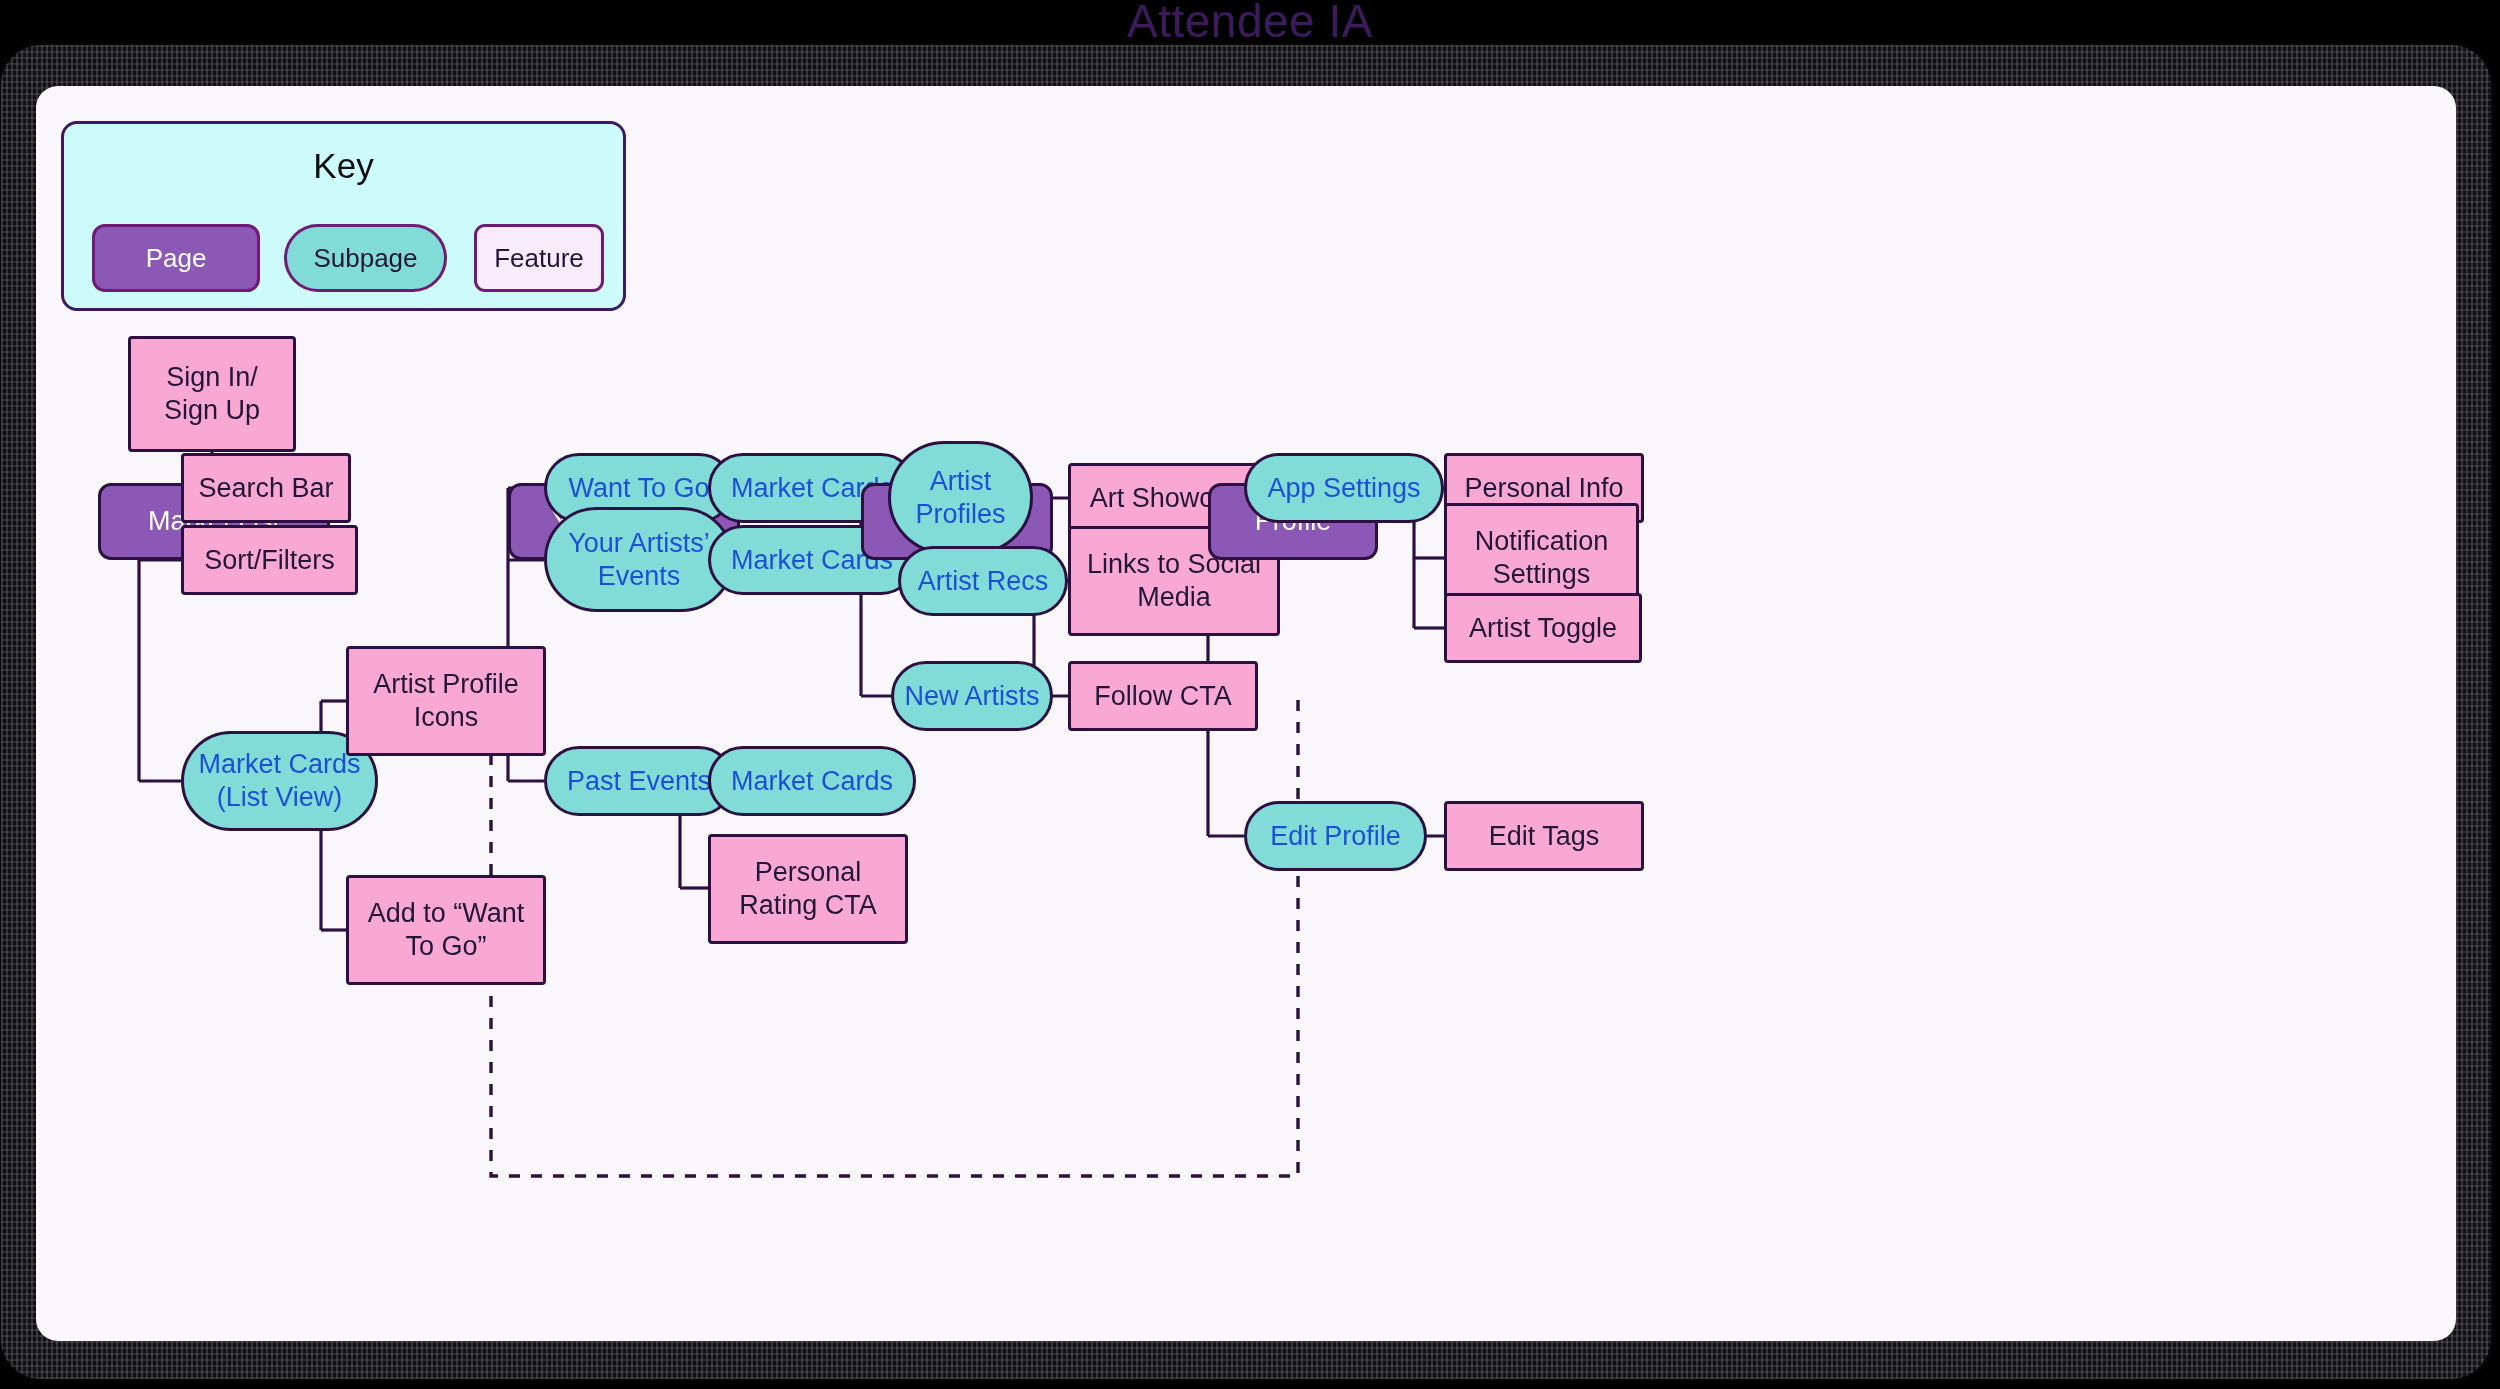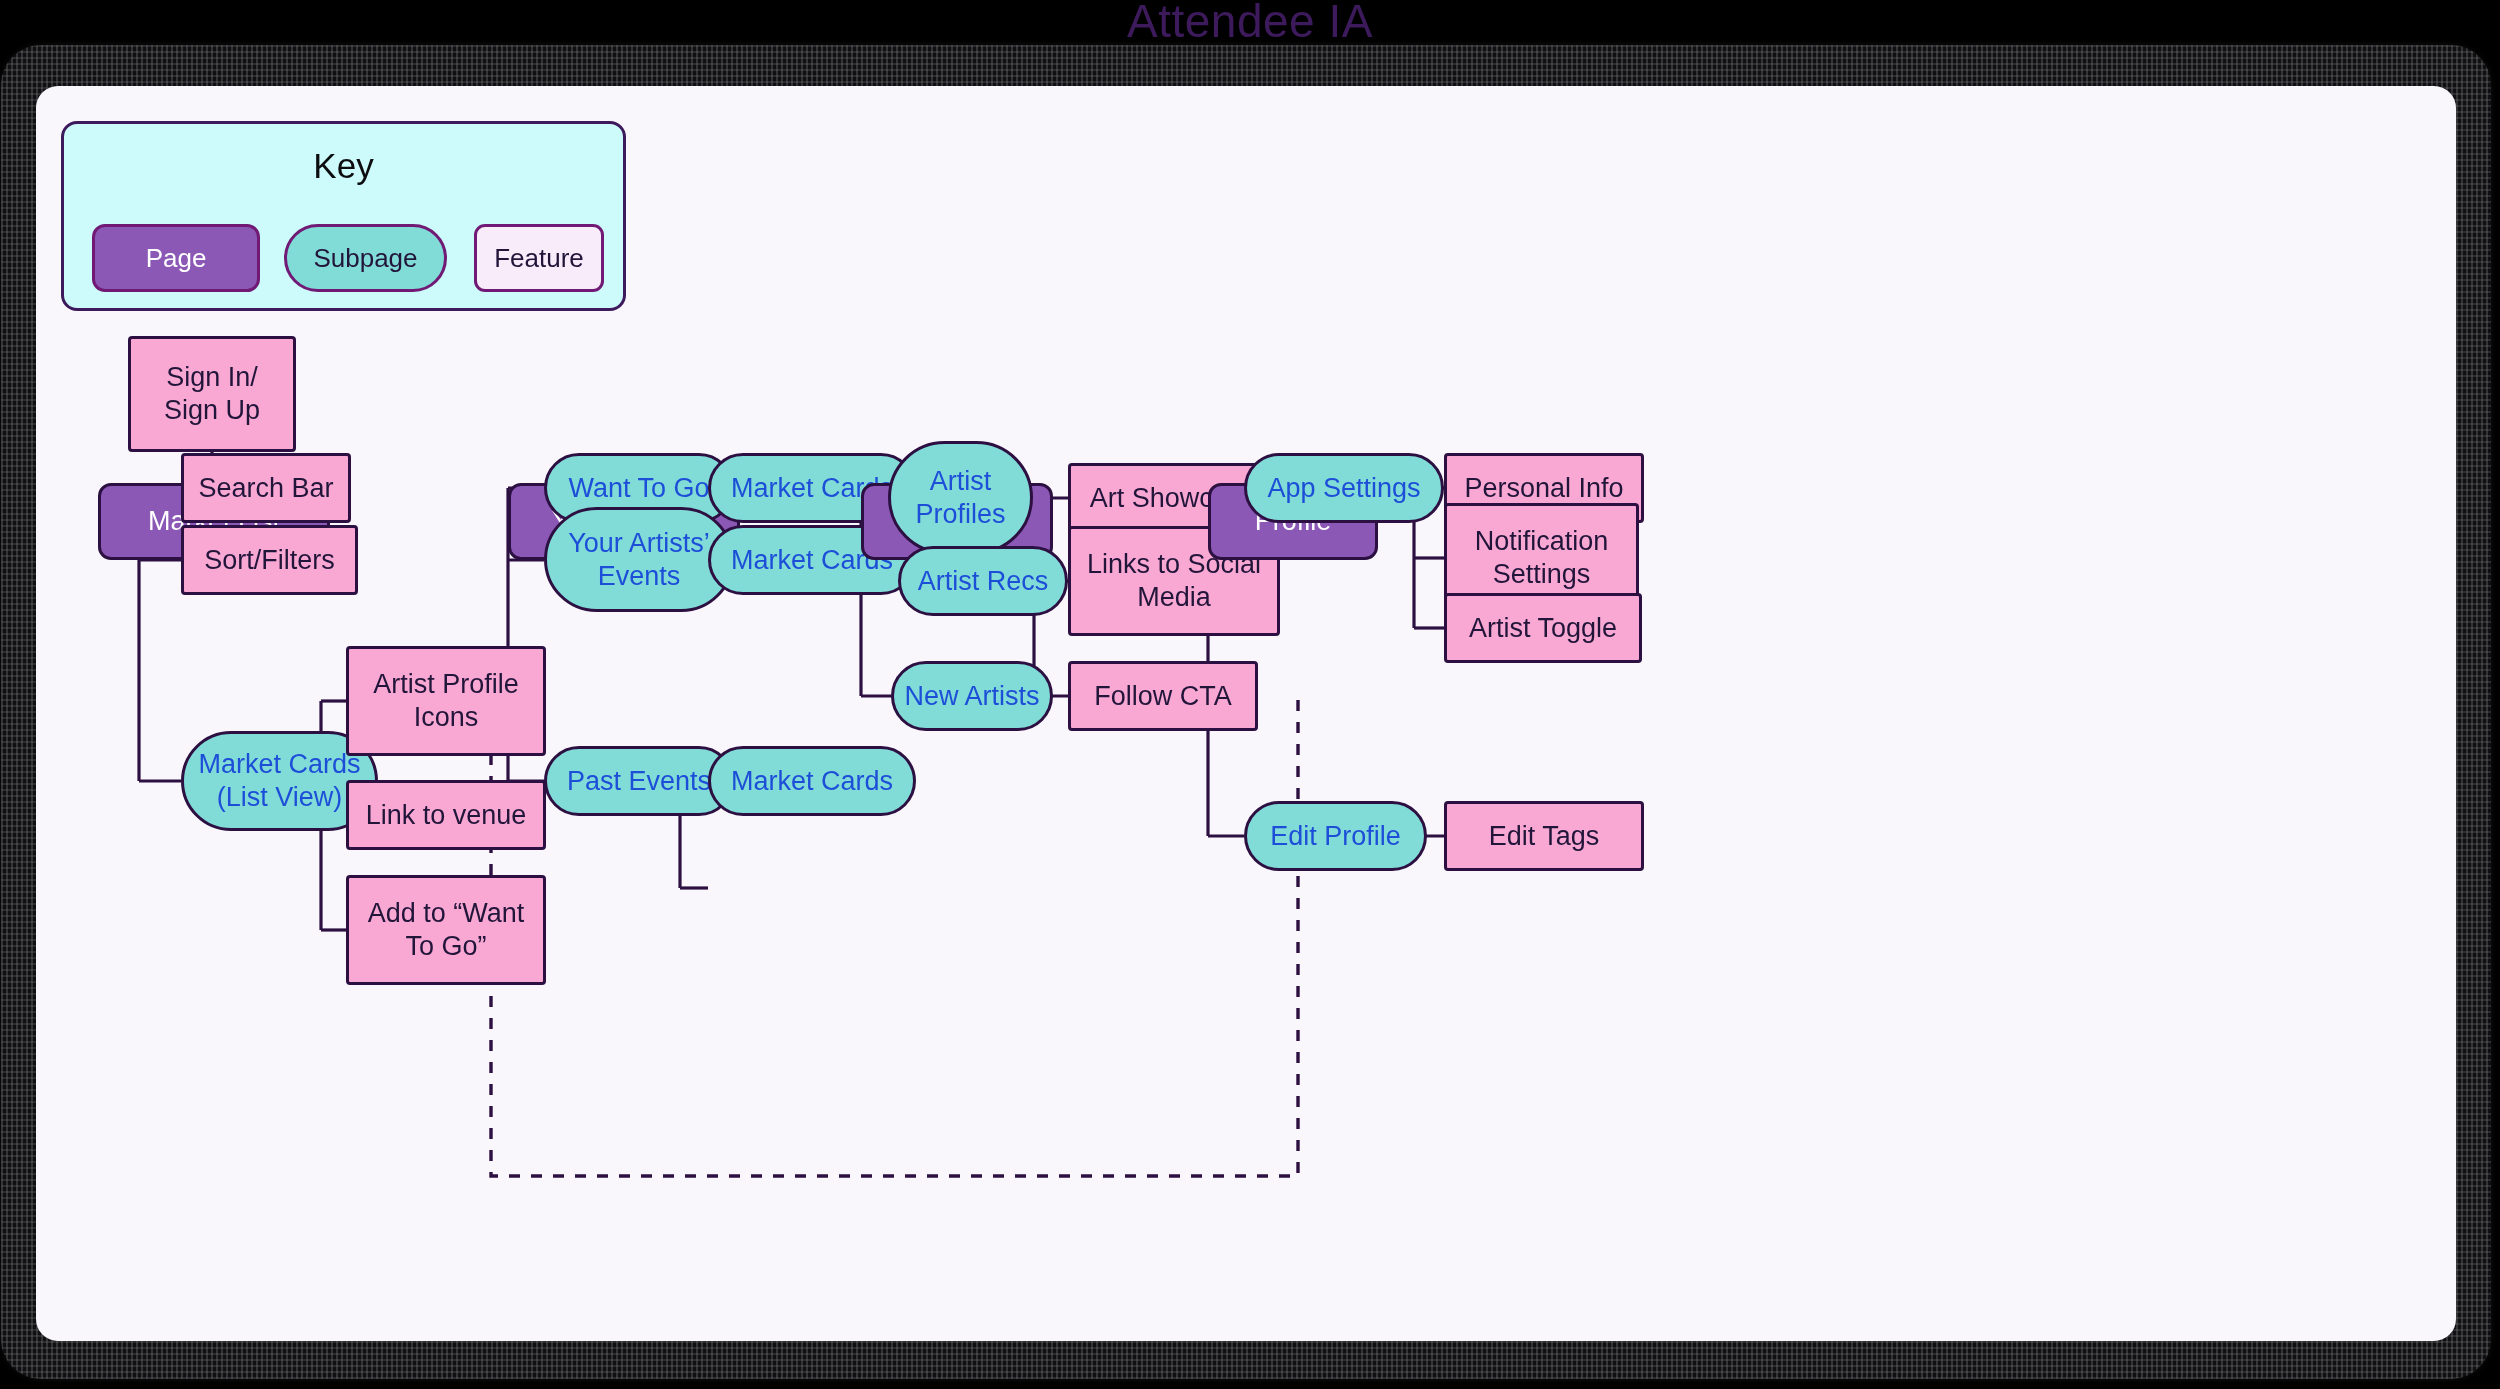--- a/index.html
+++ b/index.html
@@ -232,40 +232,41 @@
     <div class="node feature" style="left:145px; top:367px; width:170px; height:70px;">Search Bar</div>
 
     <div class="node feature" style="left:145px; top:439px; width:177px; height:70px;">Sort/Filters</div>
 
     <div class="node subpage" style="left:145px; top:645px; width:197px; height:100px;">Market Cards
 (List View)</div>
 
     <div class="node feature" style="left:310px; top:560px; width:200px; height:110px;">Artist Profile
 Icons</div>
 
-    <div class="node feature" style="left:310px; top:694px; width:200px; height:70px;">Link to venue</div>
 
     <div class="node feature" style="left:310px; top:789px; width:200px; height:110px;">Add to “Want
 To Go”</div>
 
     <div class="node page" style="left:472px; top:397px; width:232px; height:77px;">Your Events</div>
 
     <div class="node subpage" style="left:508px; top:367px; width:190px; height:70px;">Want To Go</div>
 
     <div class="node subpage" style="left:672px; top:367px; width:208px; height:70px;">Market Cards</div>
 
     <div class="node subpage" style="left:508px; top:421px; width:190px; height:105px;">Your Artists’
 Events</div>
 
     <div class="node subpage" style="left:672px; top:439px; width:208px; height:70px;">Market Cards</div>
 
     <div class="node subpage" style="left:508px; top:660px; width:190px; height:70px;">Past Events</div>
 
     <div class="node subpage" style="left:672px; top:660px; width:208px; height:70px;">Market Cards</div>
 
+    <div class="node feature" style="left:672px; top:748px; width:200px; height:110px;">Personal
+Rating CTA</div>
 
     <div class="node page" style="left:825px; top:397px; width:192px; height:77px;">Artists</div>
 
     <div class="node subpage" style="left:852px; top:355px; width:145px; height:113px;">Artist
 Profiles</div>
 
     <div class="node feature" style="left:1032px; top:377px; width:210px; height:70px;">Art Showcase</div>
 
     <div class="node subpage" style="left:862px; top:460px; width:170px; height:70px;">Artist Recs</div>
 

